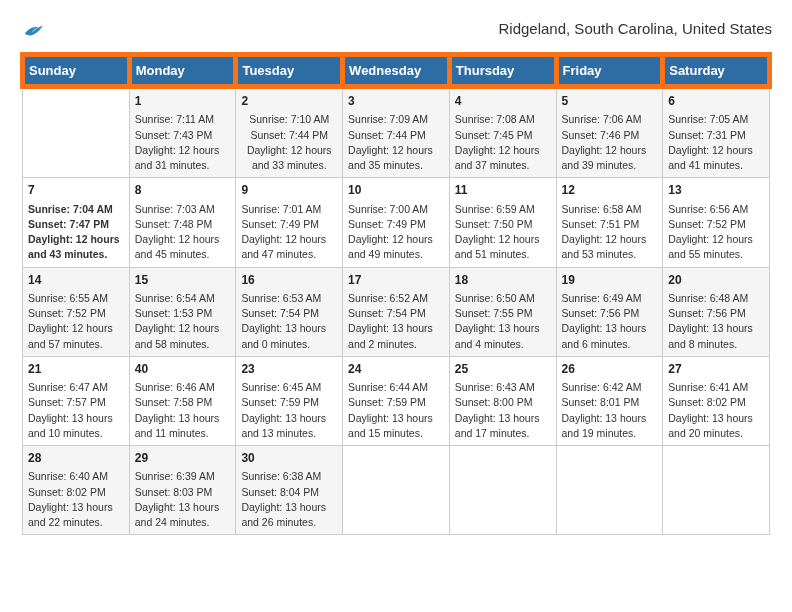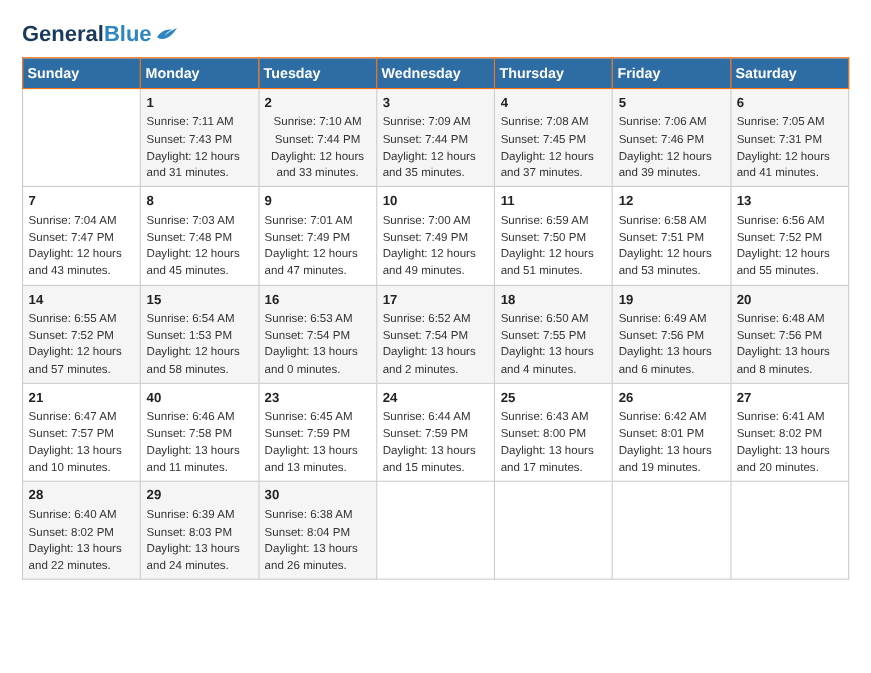--- a/index.html
+++ b/index.html
@@ -53,21 +53,21 @@
       border-collapse: collapse;
       font-size: 11px;
     }
     thead tr th {
       background-color: #2e6da4;
       color: #fff;
       padding: 6px 4px;
       text-align: left;
       font-size: 13px;
       font-weight: bold;
-      border: 1px solid #f97316;
+      border: 5px solid #f97316;
     }
     tbody tr td {
       vertical-align: top;
       border: 1px solid #ccc;
       padding: 4px 5px;
       min-height: 80px;
       width: 14.28%;
       color: #222;
       line-height: 1.45;
     }
@@ -90,29 +90,27 @@
     td.empty {
       background: #fff !important;
     }
   </style>
 </head>
 <body>
 
 <div class="header">
   <div class="logo">
     <div class="logo-text">
-      <span>
-        <span class="logo-general">General</span><span class="logo-blue">Blue</span>
-      </span>
       <svg class="logo-bird" viewBox="0 0 40 30" xmlns="http://www.w3.org/2000/svg">
         <path d="M5,20 Q15,5 30,8 Q20,12 18,18 Q25,10 38,5 Q30,18 20,22 Q12,25 5,20Z" fill="#2e86c1"></path>
       </svg>
     </div>
   </div>
   <div class="title-block">
+    <div class="location">Ridgeland, South Carolina, United States</div>
   </div>
 </div>
 
 <table>
   <thead>
     <tr id="weekday-header">
     <th>Sunday</th>
         <th>Monday</th>
         <th>Tuesday</th>
         <th>Wednesday</th>
@@ -163,21 +161,21 @@
           <span class="day-number">6</span>
           <div class="day-info" style="white-space: pre-line;">Sunrise: 7:05 AM
 Sunset: 7:31 PM
 Daylight: 12 hours
 and 41 minutes.</div>
         </td>
       </tr>
       <tr>
         <td>
           <span class="day-number">7</span>
-          <div class="day-info" style="white-space: pre-line;">Sunrise: 7:04 AM
+          <div class="day-info" style="white-space: pre-line; font-weight: bold;">Sunrise: 7:04 AM
 Sunset: 7:47 PM
 Daylight: 12 hours
 and 43 minutes.</div>
         </td>
         <td>
           <span class="day-number">8</span>
           <div class="day-info" style="white-space: pre-line;">Sunrise: 7:03 AM
 Sunset: 7:48 PM
 Daylight: 12 hours
 and 45 minutes.</div>

